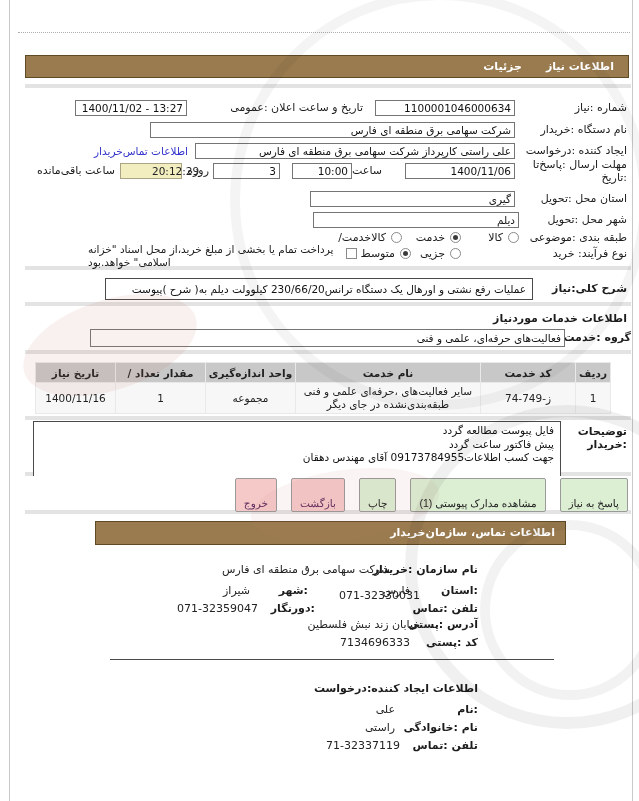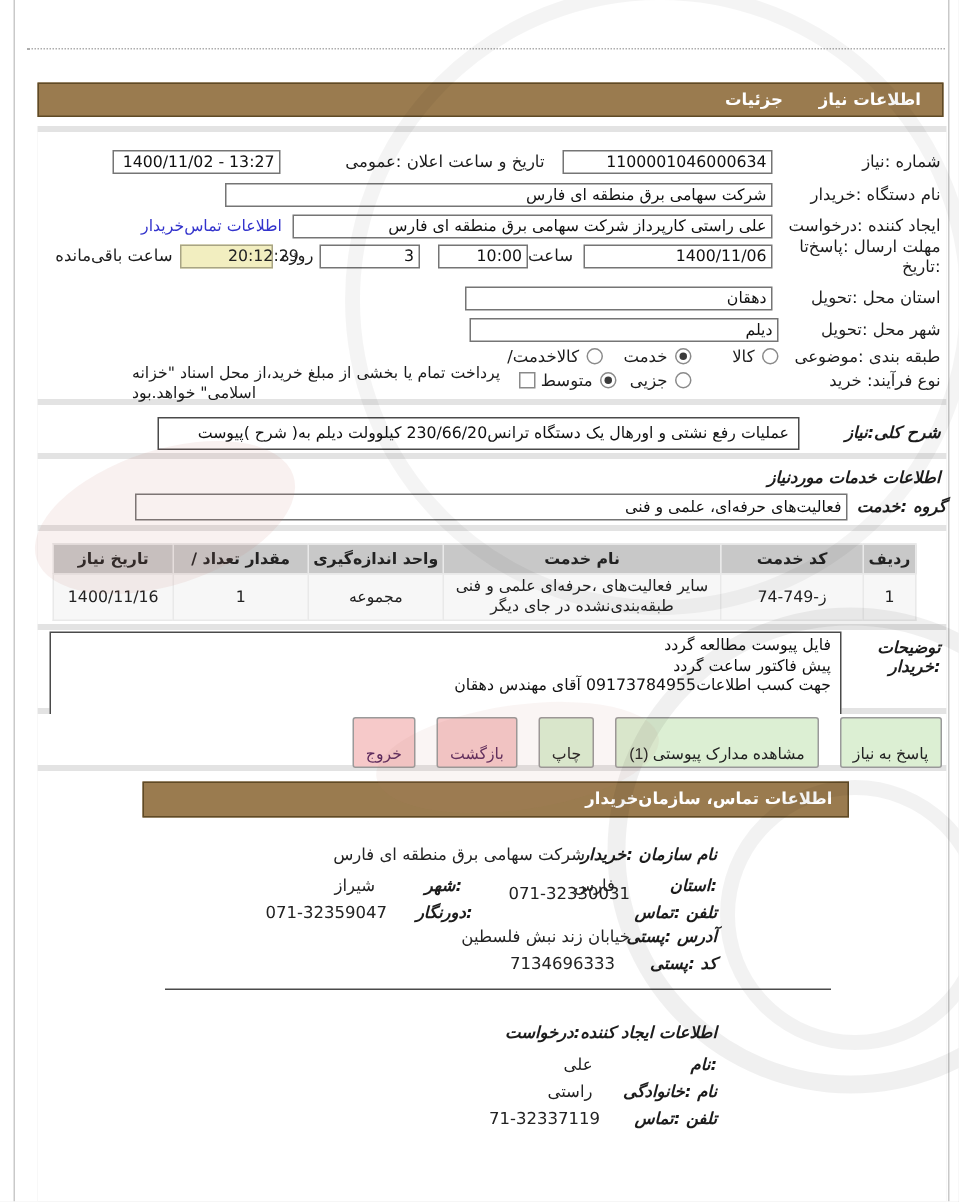--- a/index.html
+++ b/index.html
@@ -5,21 +5,21 @@
   html,body{margin:0;padding:0;}
   body{font-family:"DejaVu Sans",sans-serif;background:#ffffff;}
   .page{position:relative;width:639px;height:801px;background:#ffffff;overflow:hidden;direction:rtl;}
   .vline{position:absolute;top:0;width:1px;height:801px;background:#c9c9c9;}
   .dotline{position:absolute;top:32px;left:18px;width:612px;border-top:1px dotted #adadad;}
   .tabbar{position:absolute;left:25px;top:55px;width:604px;height:23px;background:#9a7b4f;border:1px solid #5f4a26;display:flex;align-items:center;padding-right:14px;box-sizing:border-box;gap:24px;}
   .tab{color:#ffffff;font-size:11px;font-weight:bold;cursor:default;white-space:nowrap;}
   .graywrap{position:absolute;left:25px;top:84px;width:606px;height:717px;background:#e3e3e3;}
   .card{position:absolute;left:25px;width:606px;background:#ffffff;}
   .lbl{position:absolute;font-size:11px;color:#1c1c1c;direction:rtl;text-align:right;white-space:nowrap;line-height:16px;}
-  .bold{font-weight:bold;font-style:italic;}
+  .bold{font-weight:bold;}
   .box{position:absolute;height:16px;border:1px solid #757575;background:#fff;font-size:10.5px;line-height:15px;padding:0 3px;direction:rtl;text-align:right;white-space:nowrap;overflow:hidden;box-sizing:border-box;color:#111;}
   .num{direction:ltr;text-align:right;}
   .link{position:absolute;font-size:10.5px;color:#3333cc;white-space:nowrap;line-height:16px;cursor:pointer;}
   .timer{position:absolute;height:16px;background:#f2eec0;border:1px solid #a8a484;font-size:10.5px;line-height:15px;text-align:center;box-sizing:border-box;direction:ltr;color:#222;padding-left:31px;}
   .radio{position:absolute;width:11px;height:11px;border:1px solid #8a8a8a;border-radius:50%;background:#fff;box-sizing:border-box;}
   .radio.sel::after{content:"";position:absolute;left:2px;top:2px;right:2px;bottom:2px;background:#3a3a3a;border-radius:50%;}
   .checkbox{position:absolute;width:11px;height:11px;border:1px solid #8a8a8a;background:#fff;box-sizing:border-box;}
   .smalltext{position:absolute;font-size:10.5px;color:#1c1c1c;direction:rtl;text-align:left;line-height:13px;}
   .bigbox{position:absolute;border:1px solid #4a4a4a;background:#fff;box-sizing:border-box;direction:rtl;text-align:right;font-size:10.5px;color:#111;}
   .tbl{position:absolute;left:35px;top:362px;width:575px;border-collapse:collapse;direction:rtl;table-layout:fixed;}
@@ -64,30 +64,30 @@
 
   <div class="lbl" style="top:122px;right:12px">نام دستگاه :خریدار</div>
   <div class="box" style="top:122px;right:124px;width:365px">شرکت سهامی برق منطقه ای فارس</div>
 
   <div class="lbl" style="top:143px;right:12px">ایجاد کننده :درخواست</div>
   <div class="box" style="top:143px;right:124px;width:320px">علی راستی کارپرداز شرکت سهامی برق منطقه ای فارس</div>
   <div class="link" style="top:143px;right:451px">اطلاعات تماس‌خریدار</div>
 
   <div class="lbl" style="top:157px;right:12px">مهلت ارسال :پاسخ‌تا</div>
   <div class="lbl" style="top:170px;right:12px">:تاریخ</div>
-  <div class="box num" style="top:163px;right:124px;width:126px">1400/11/06</div>
+  <div class="box num" style="top:163px;right:124px;width:110px">1400/11/06</div>
   <div class="lbl" style="top:163px;right:257px">ساعت</div>
   <div class="box num" style="top:163px;right:287px;width:60px">10:00</div>
   <div class="box num" style="top:163px;right:359px;width:67px">3</div>
   <div class="lbl" style="top:163px;right:430px">روزه</div>
   <div class="timer" style="top:163px;right:457px;width:62px">20:12:29</div>
   <div class="lbl" style="top:163px;right:524px">ساعت باقی‌مانده</div>
 
   <div class="lbl" style="top:191px;right:12px">استان محل :تحویل</div>
-  <div class="box" style="top:191px;right:124px;width:205px">دهقان</div>
+  <div class="box" style="top:191px;right:124px;width:205px">گیری</div>
 
   <div class="lbl" style="top:212px;right:12px">شهر محل :تحویل</div>
   <div class="box" style="top:212px;right:120px;width:206px">دیلم</div>
 
   <div class="lbl" style="top:230px;right:12px">طبقه بندی :موضوعی</div>
   <span class="radio" style="top:232px;right:120px"></span>
   <div class="lbl" style="top:230px;right:136px">کالا</div>
   <span class="radio sel" style="top:232px;right:178px"></span>
   <div class="lbl" style="top:230px;right:194px">خدمت</div>
   <span class="radio" style="top:232px;right:237px"></span>

